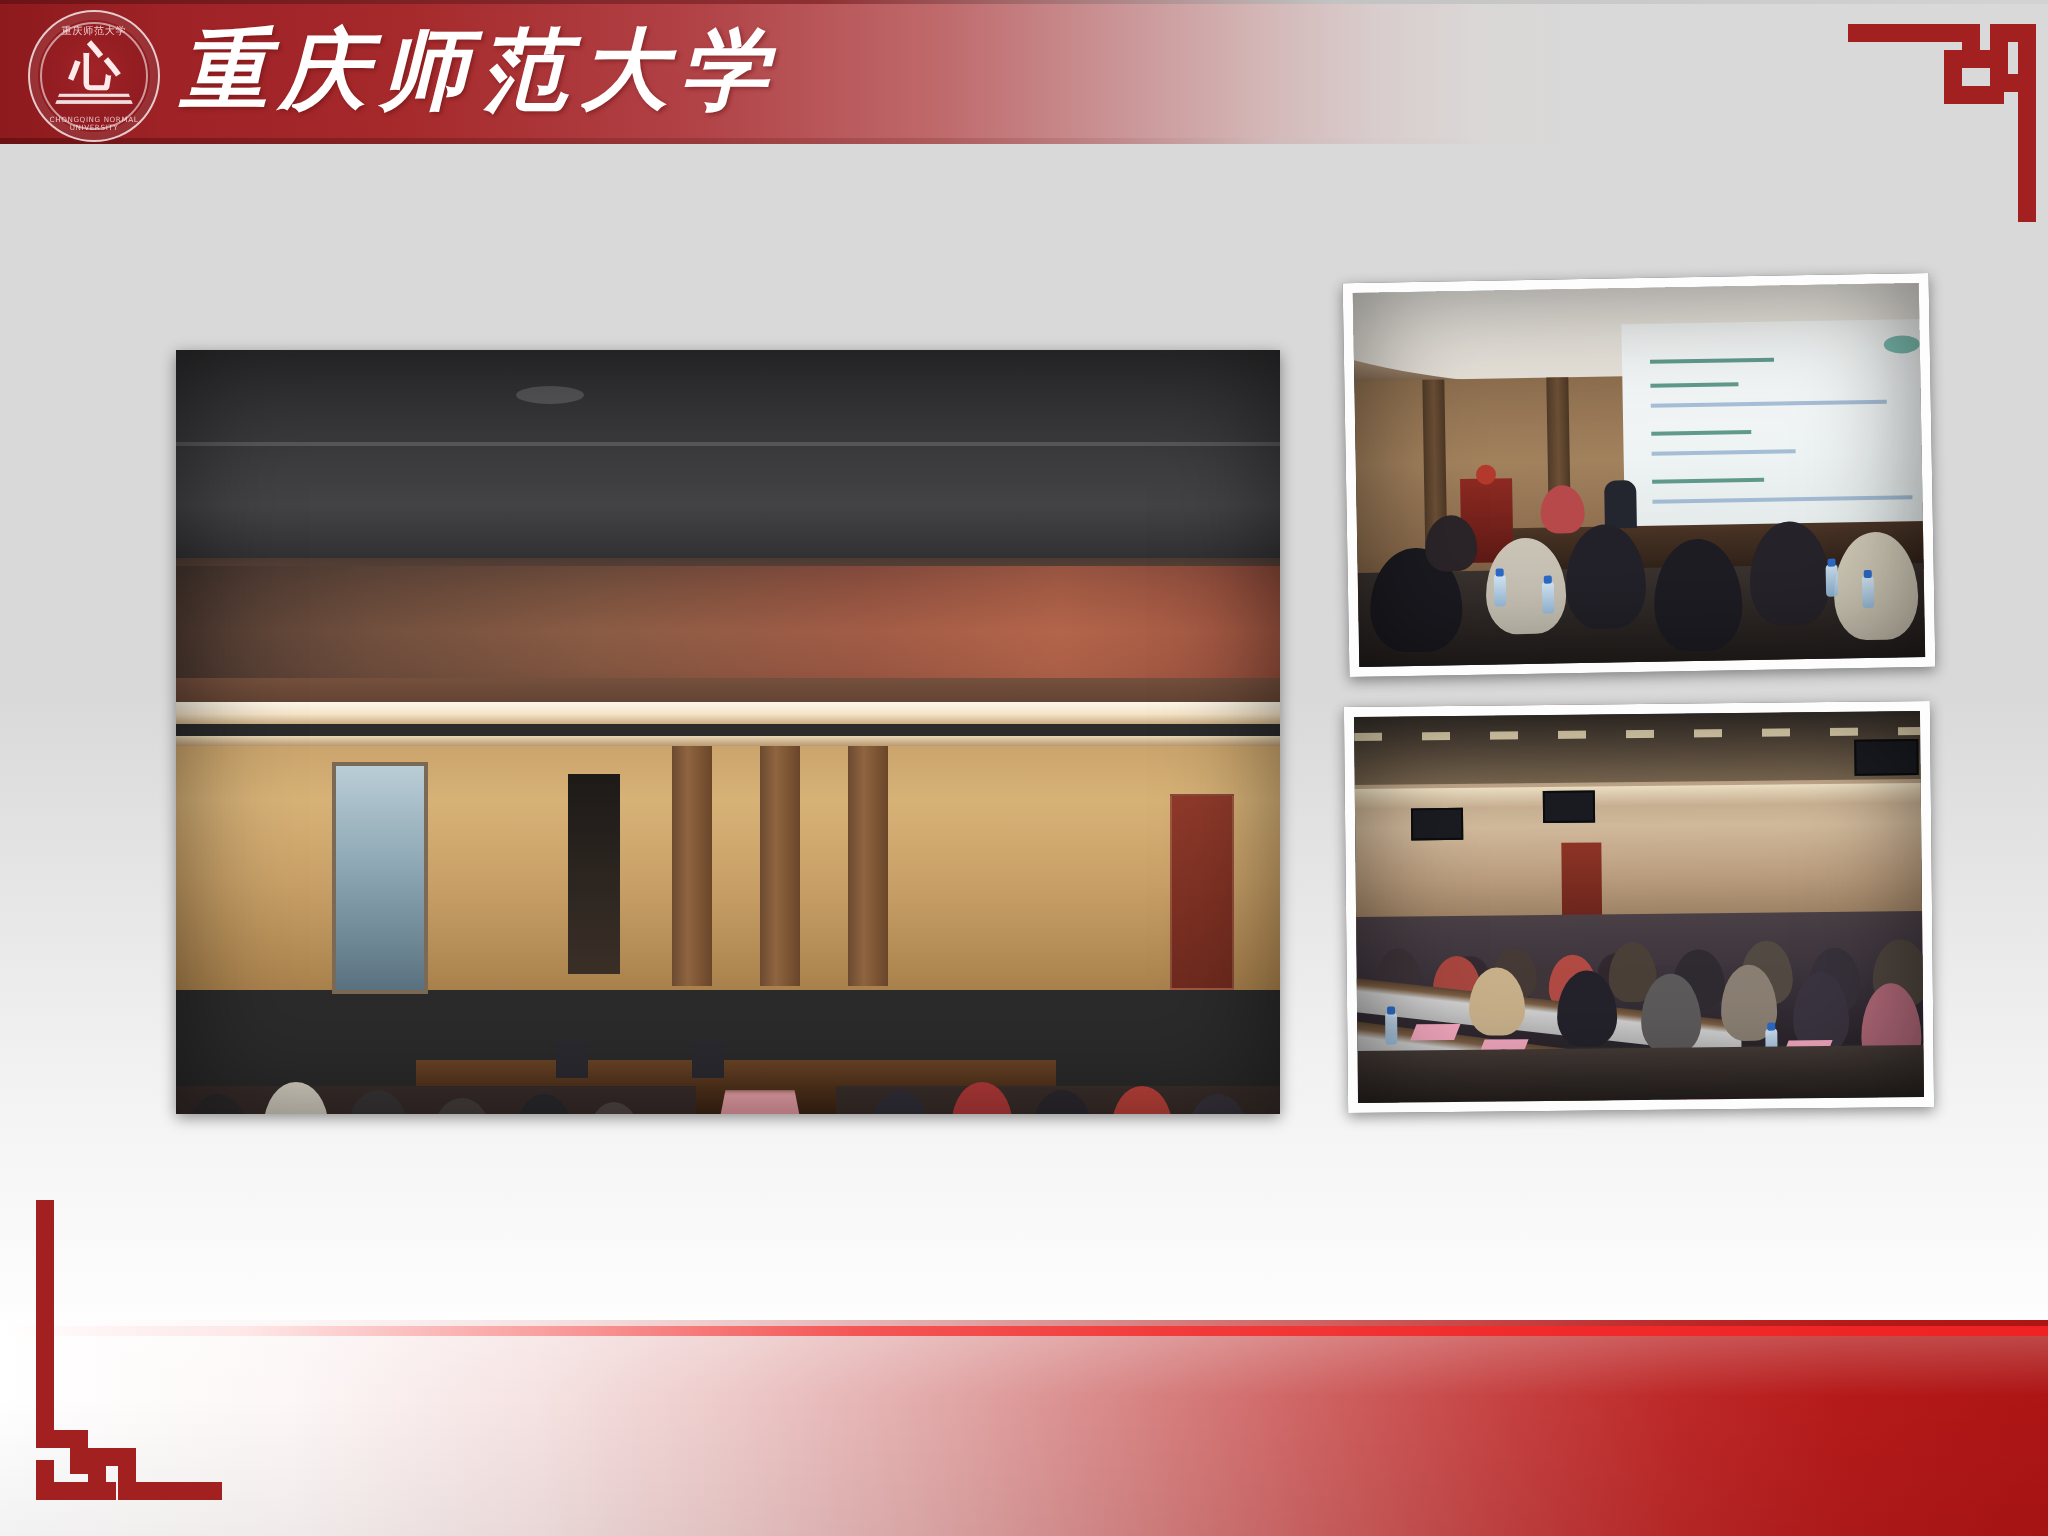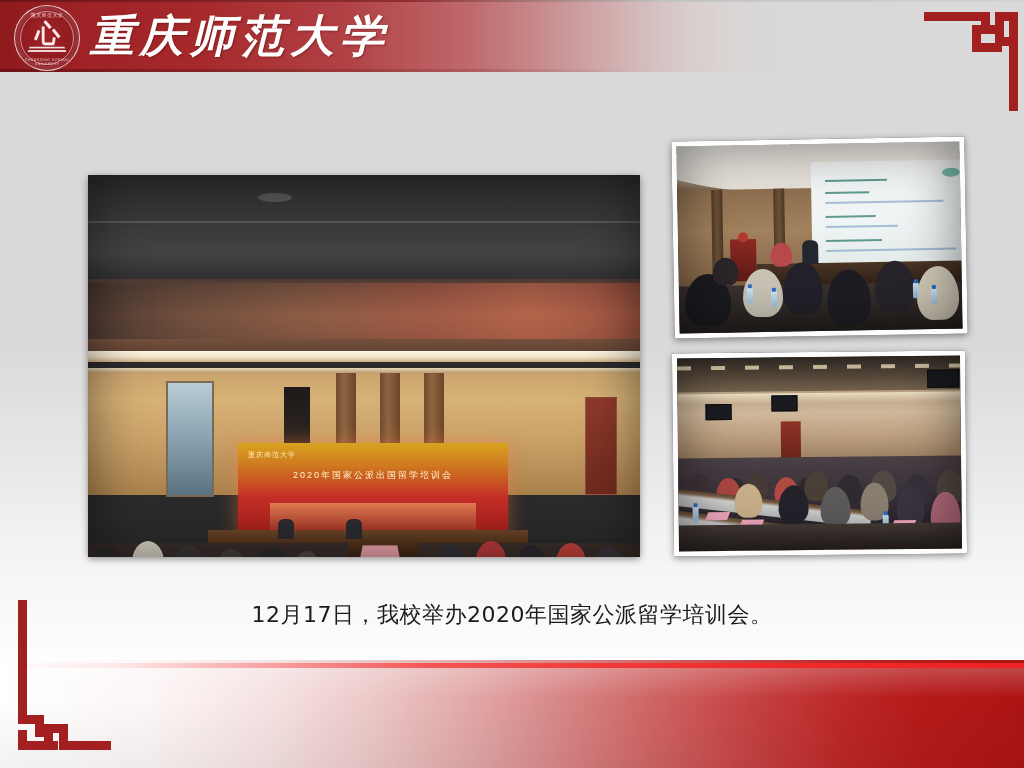--- a/index.html
+++ b/index.html
@@ -527,25 +527,20 @@
 
       <div class="m-lowerwall"></div>
       <div class="m-window"></div>
       <div class="m-doorway"></div>
       <div class="m-sidedoor"></div>
       <div class="m-pillar" style="left:248px;"></div>
       <div class="m-pillar" style="left:292px;"></div>
       <div class="m-pillar" style="left:336px;"></div>
 
 
-      <div class="m-bigscreen">
-        <div class="m-bigscreen-logo">重庆师范大学</div>
-        <div class="m-bigscreen-title">2020年国家公派出国留学培训会</div>
-        <div class="m-bigscreen-photo"></div>
-      </div>
 
       <div class="m-stage"></div>
       <div class="m-speaker" style="left:190px;"></div>
       <div class="m-speaker" style="left:258px;"></div>
 
       <div class="m-floorL"></div>
       <div class="m-floorR"></div>
       <div class="m-aisle"></div>
 
       <div class="m-person" style="left:6px;  top:372px; width:30px; height:34px; background:#2e2b2c;"></div>
@@ -652,21 +647,20 @@
       <div class="m-bottle" style="left:14px;  top:148px;"></div>
       <div class="m-bottle" style="left:70px;  top:170px;"></div>
       <div class="m-bottle" style="left:146px; top:190px;"></div>
       <div class="m-bottle" style="left:204px; top:158px;"></div>
 
       <div class="br-floor"></div>
       <div class="m-vign"></div>
     </div>
   </div>
 
-  <div class="caption">12月17日，我校举办2020年国家公派留学培训会。</div>
 
   <div class="footer-band"></div>
   <div class="footer-shade"></div>
   <div class="footer-topline"></div>
 
   <div class="ornament orn-bl">
     <svg width="112" height="150" viewBox="0 0 112 150" xmlns="http://www.w3.org/2000/svg">
       <g fill="#a2201f">
         <rect x="6" y="0" width="9" height="124"></rect>
         <rect x="6" y="115" width="26" height="9"></rect>

